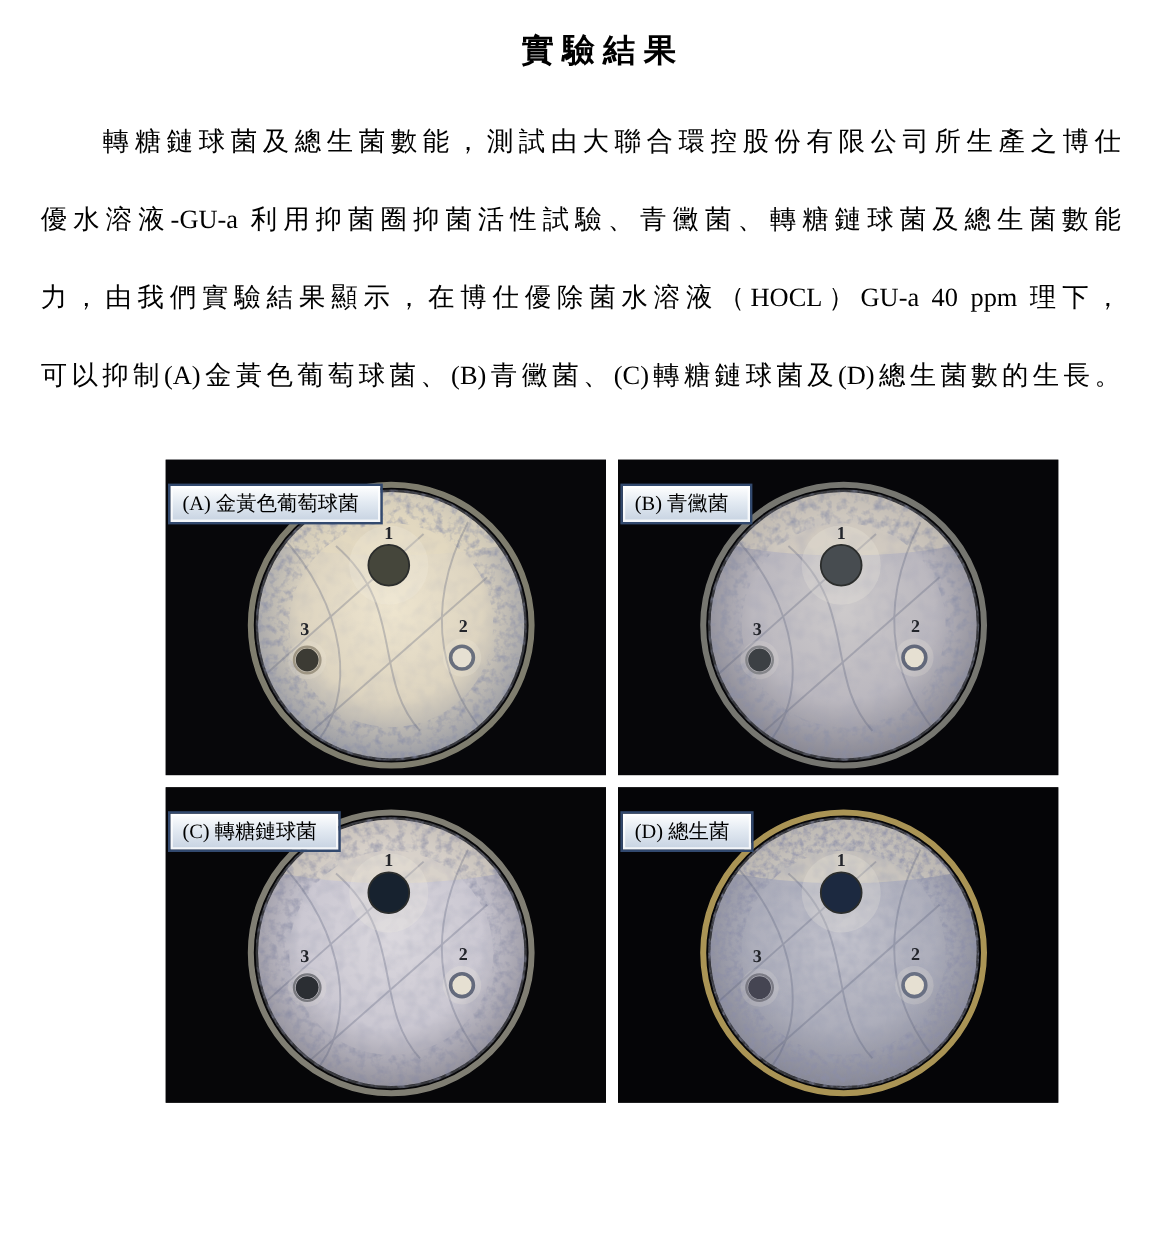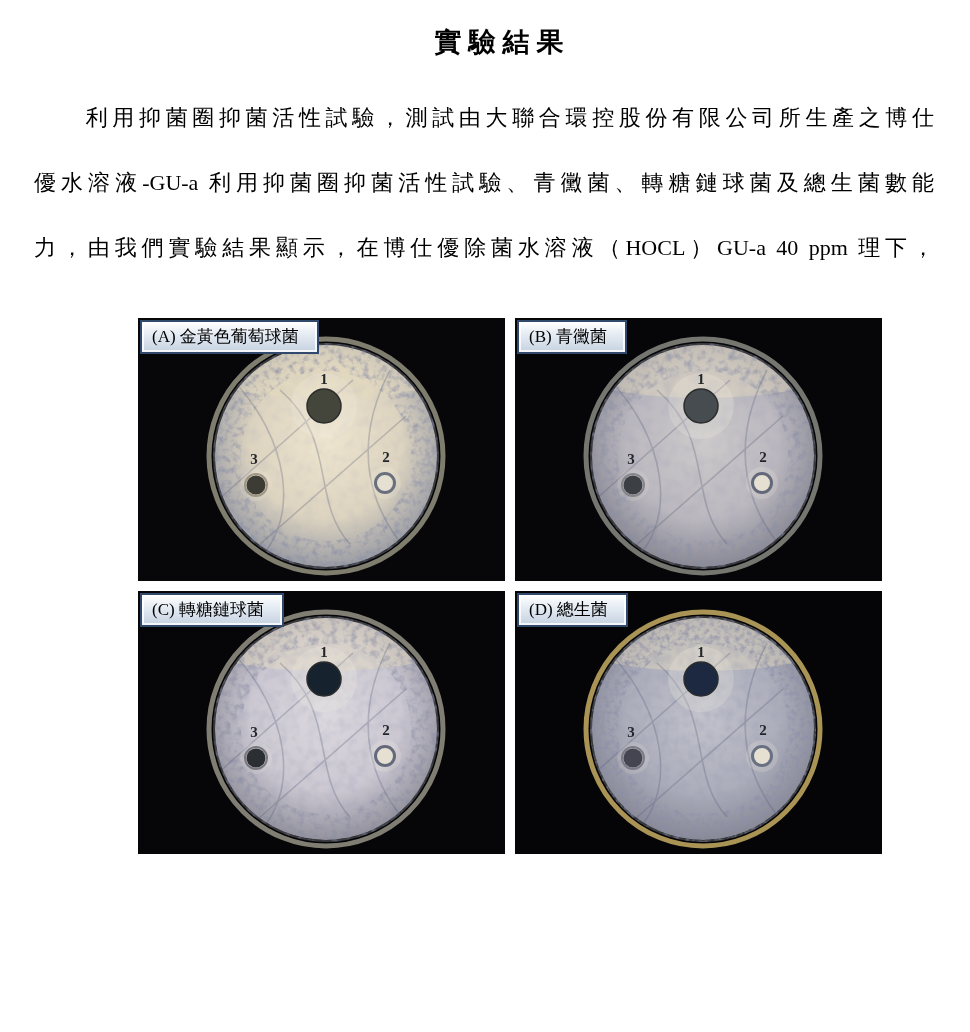--- a/index.html
+++ b/index.html
@@ -19,21 +19,21 @@
   }
   .para-line.indent{text-indent:2.35em;}
   .figure-grid{
     margin:38px 0 0 138px;width:744px;
     display:grid;grid-template-columns:367px 367px;grid-template-rows:263px 263px;
     gap:10px;
   }
   .panel{position:relative;overflow:hidden;background:#060608;}
   .panel svg{display:block;width:367px;height:263px;}
   .panel-label{
-    position:absolute;top:2px;left:2px;
+    position:absolute;top:20px;left:2px;
     background:linear-gradient(180deg,#ffffff 0%,#e3eaf2 45%,#c6d2e1 100%);
     border:2px solid #32496e;
     box-shadow:inset 0 0 0 2px rgba(255,255,255,.8);
     padding:3px 18px 4px 10px;
     font-size:17px;color:#000;white-space:nowrap;
   }
   .well-number{
     font-family:"Liberation Serif","DejaVu Serif",serif;
     font-size:15px;font-weight:bold;
   }
@@ -85,23 +85,24 @@
     </filter>
     <clipPath id="dishClip">
         <circle cx="188" cy="138" r="111"></circle>
       </clipPath>
   </defs>
 </svg>
 
 <div class="doc-title">實驗結果</div>
 
 <div class="para">
-  <div class="para-line indent">利用抑菌圈抑菌活性試驗，測試由大聯合環控股份有限公司所生產之博仕</div>
+  <div class="para-line indent">轉糖鏈球菌及總生菌數能，測試由大聯合環控股份有限公司所生產之博仕</div>
   <div class="para-line">優水溶液-GU-a 利用抑菌圈抑菌活性試驗、青黴菌、轉糖鏈球菌及總生菌數能</div>
   <div class="para-line">力，由我們實驗結果顯示，在博仕優除菌水溶液（HOCL）GU-a 40 ppm 理下，</div>
+  <div class="para-line">可以抑制(A)金黃色葡萄球菌、(B)青黴菌、(C)轉糖鏈球菌及(D)總生菌數的生長。</div>
 </div>
 
 <div class="figure-grid" id="figure-grid">
   <div class="panel">
     <svg viewBox="0 0 367 263">
       <rect x="0" y="0" width="367" height="263" fill="#07070a"></rect>
 
       <circle cx="188" cy="138" r="117" fill="none" stroke-width="5" opacity="0.9" stroke="#8d8b79"></circle>
       <circle cx="188" cy="138" r="112" fill="none" stroke="#44454a" stroke-width="2" opacity="0.8"></circle>
 

